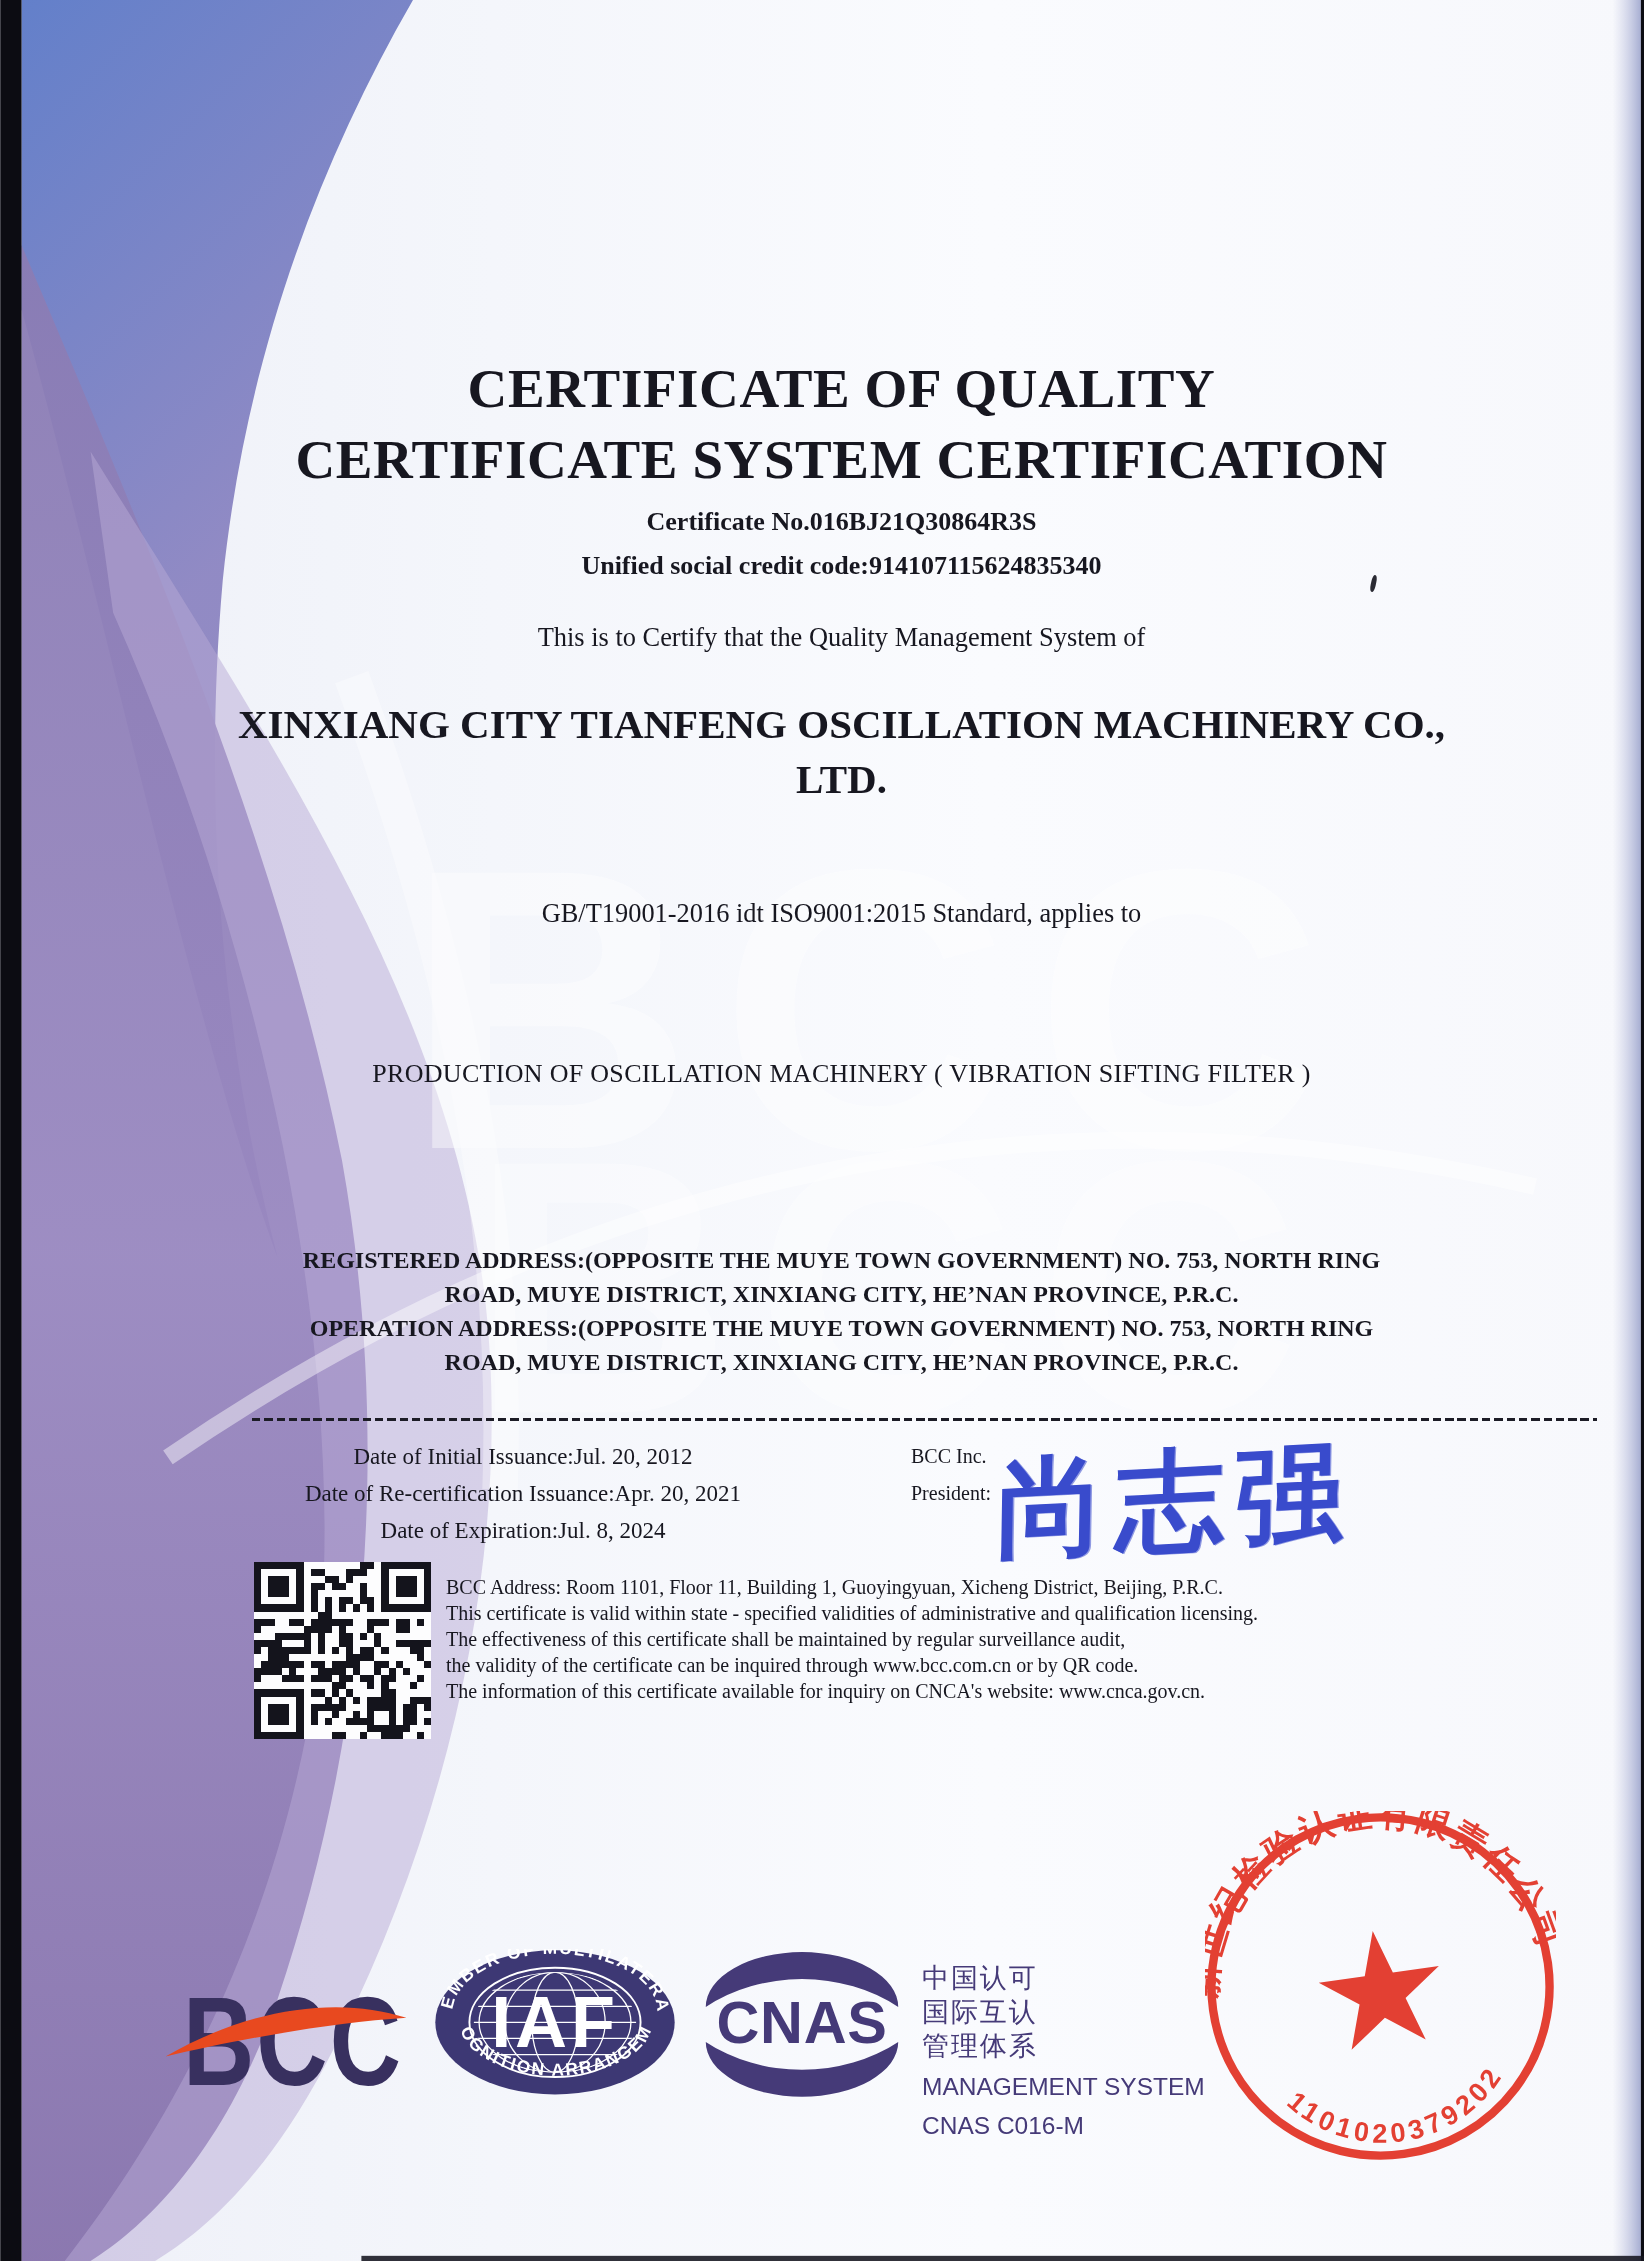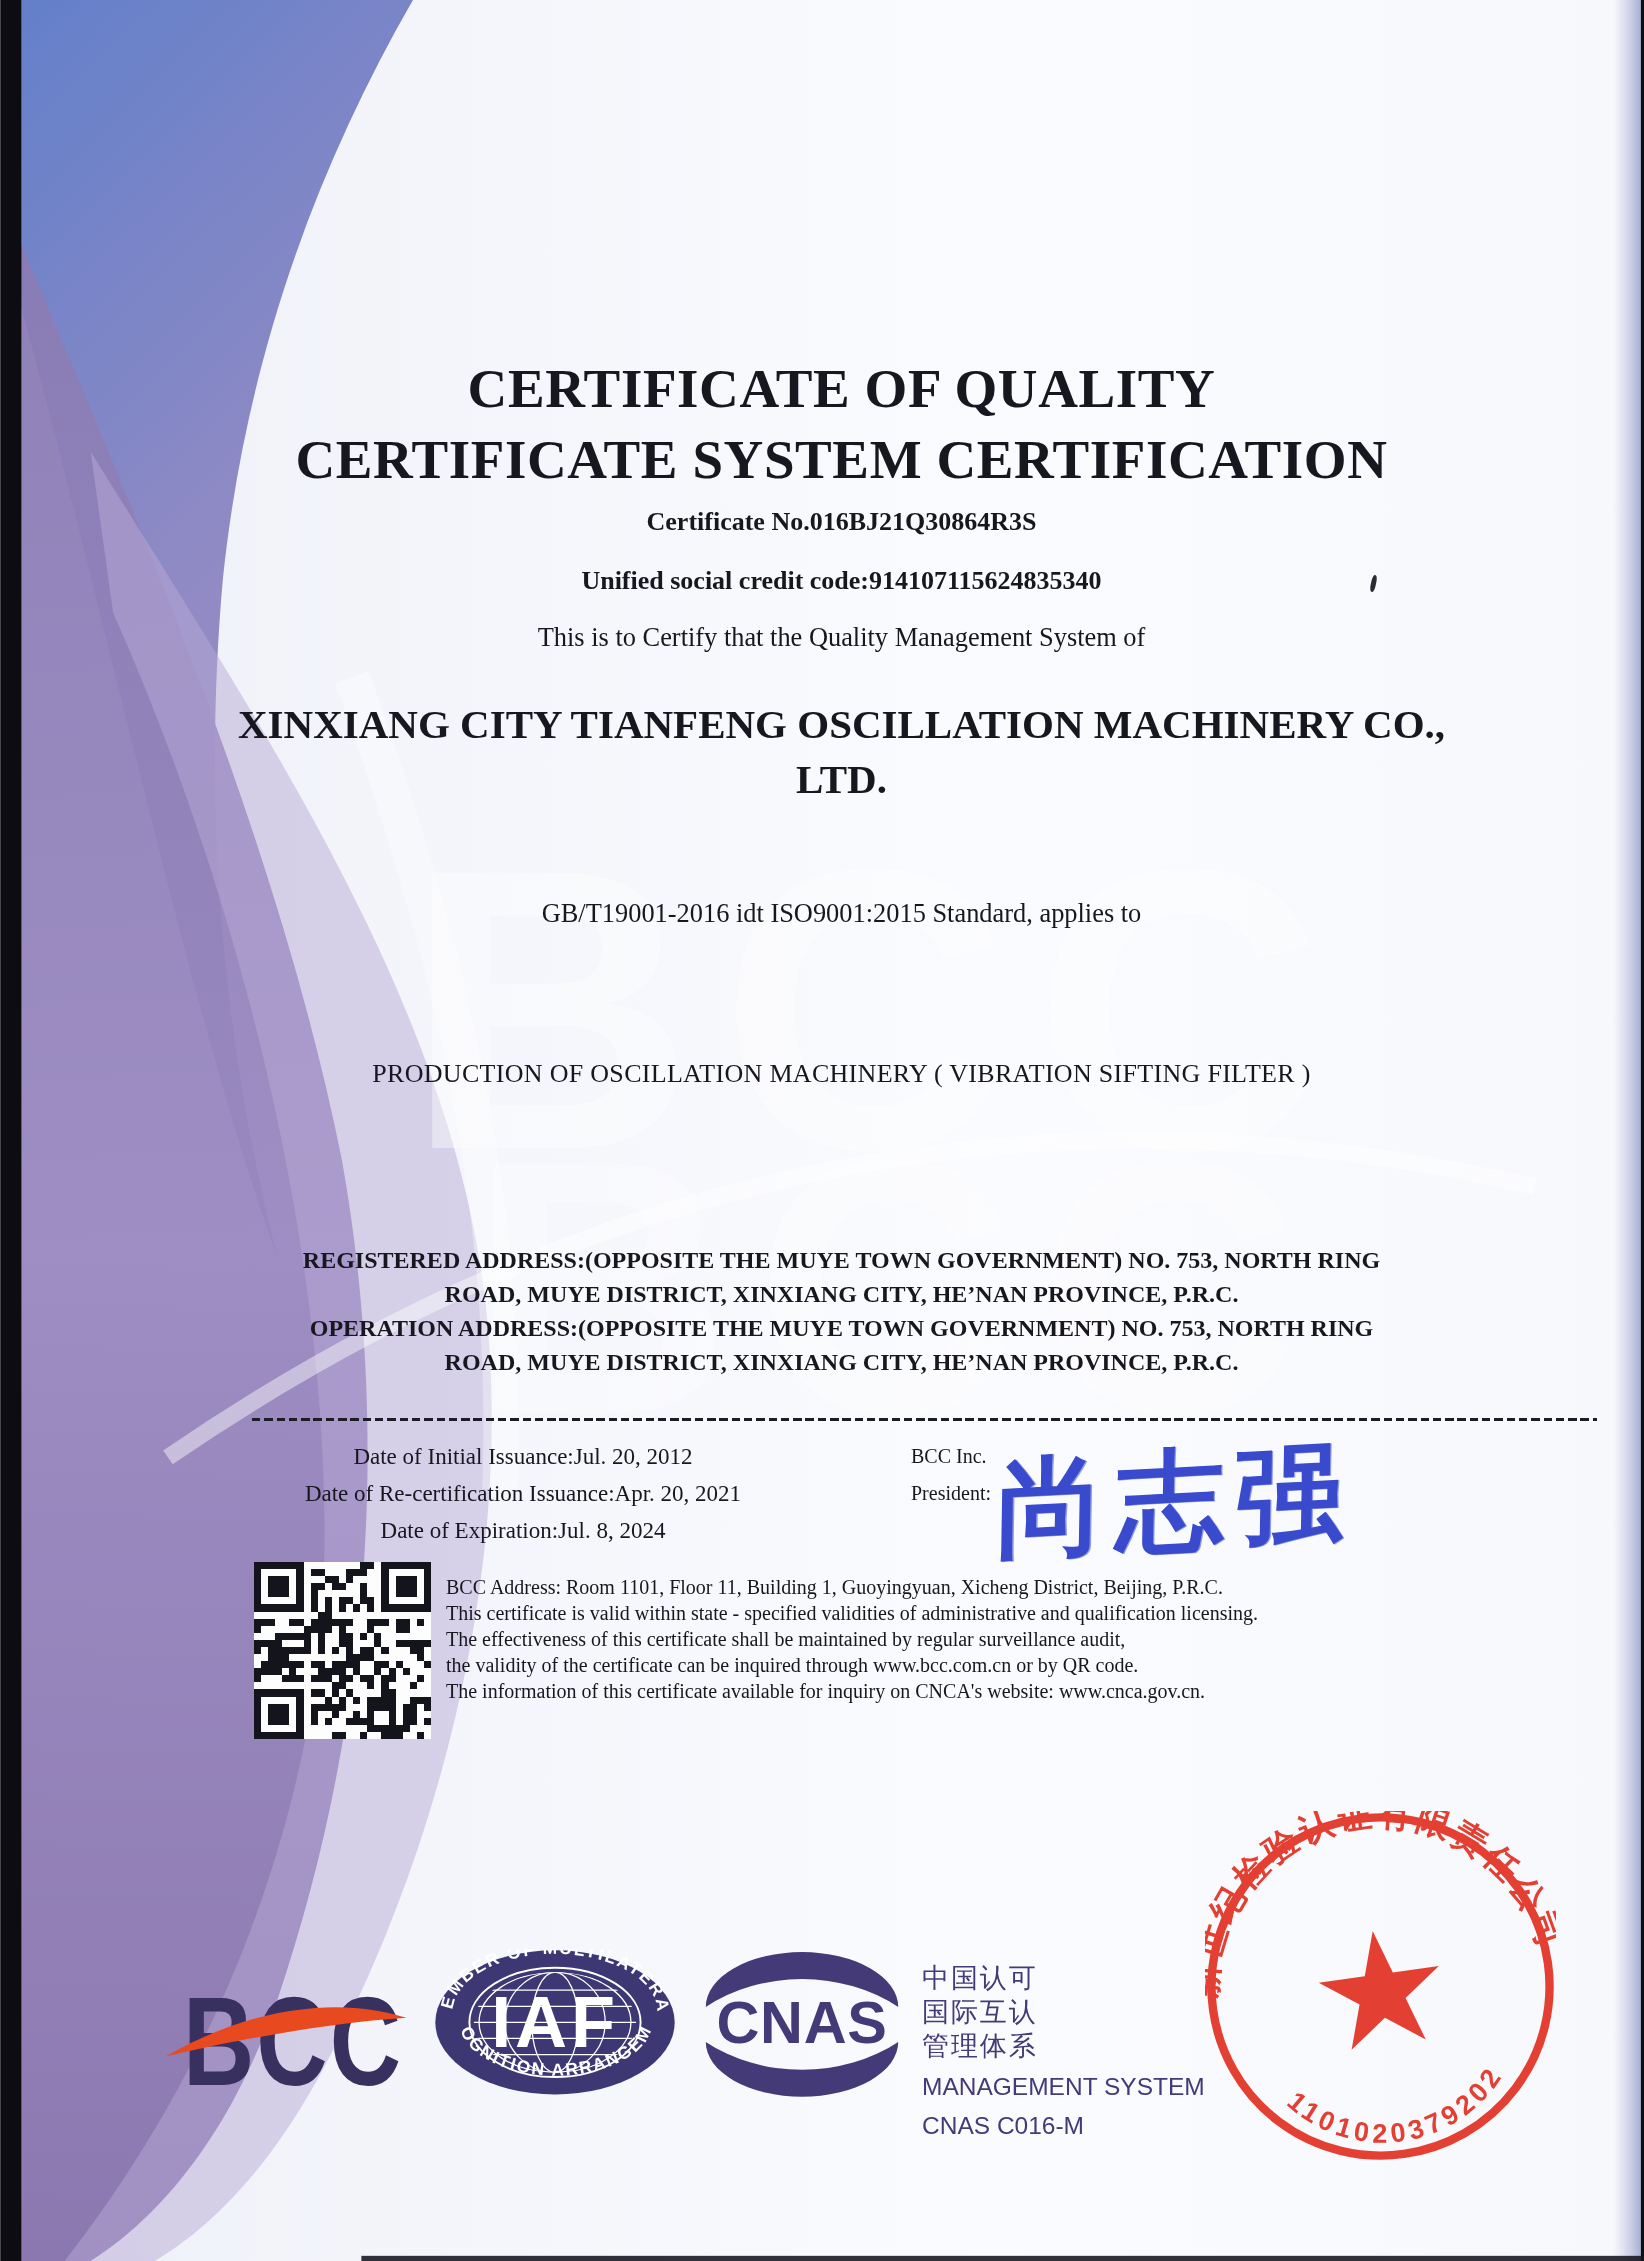--- a/index.html
+++ b/index.html
@@ -3,21 +3,21 @@
 <meta charset="utf-8">
 <style>
   html,body{margin:0;padding:0;background:#555;}
   .page{position:relative;width:1645px;height:2261px;overflow:hidden;
         background:linear-gradient(90deg,#eef0f8 0%,#f4f6fb 30%,#fafbfe 60%,#f7f8fc 100%);
         font-family:"Liberation Serif",serif;color:#171720;}
   .abs{position:absolute;}
   .ctr{left:77px;right:39px;text-align:center;}
   .title{top:353px;font-size:55px;font-weight:bold;line-height:71px;letter-spacing:0.6px;}
   .certno{top:507px;font-size:26px;font-weight:bold;}
-  .credit{top:566px;font-size:26px;font-weight:bold;}
+  .credit{top:551px;font-size:26px;font-weight:bold;}
   .certify{top:622px;font-size:26.4px;}
   .company{top:697px;font-size:41px;font-weight:bold;line-height:55px;text-align:center;}
   .conformity{top:832px;font-size:26.4px;}
   .standard{top:898px;font-size:26.4px;}
   .scope{top:1059px;font-size:26px;letter-spacing:0.3px;}
   .addr{top:1243px;font-size:24px;font-weight:bold;line-height:34px;}
   .sep{top:1418px;left:252px;right:48px;height:2.6px;
        background:repeating-linear-gradient(90deg,#1c1c26 0 8.4px,transparent 8.4px 12.3px);}
   .dates{left:181px;top:1438px;width:684px;text-align:center;font-size:23px;line-height:37px;}
   .issuer{left:911px;top:1438px;font-size:20px;line-height:37px;}

